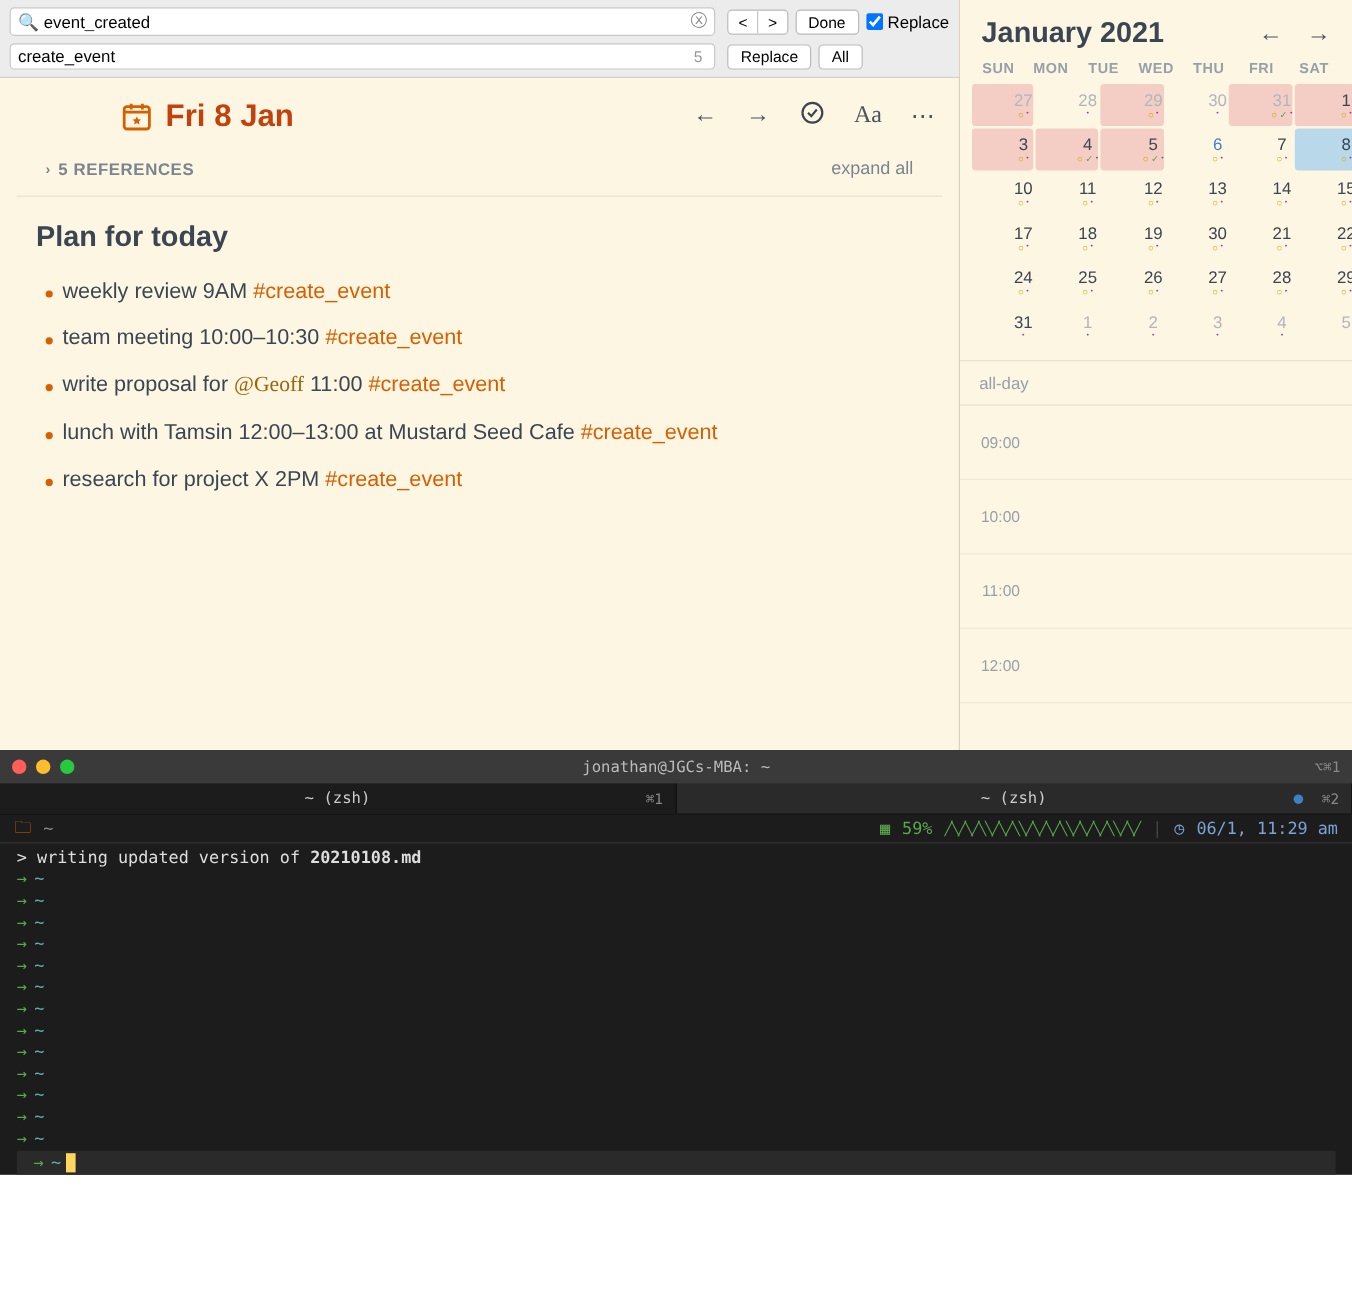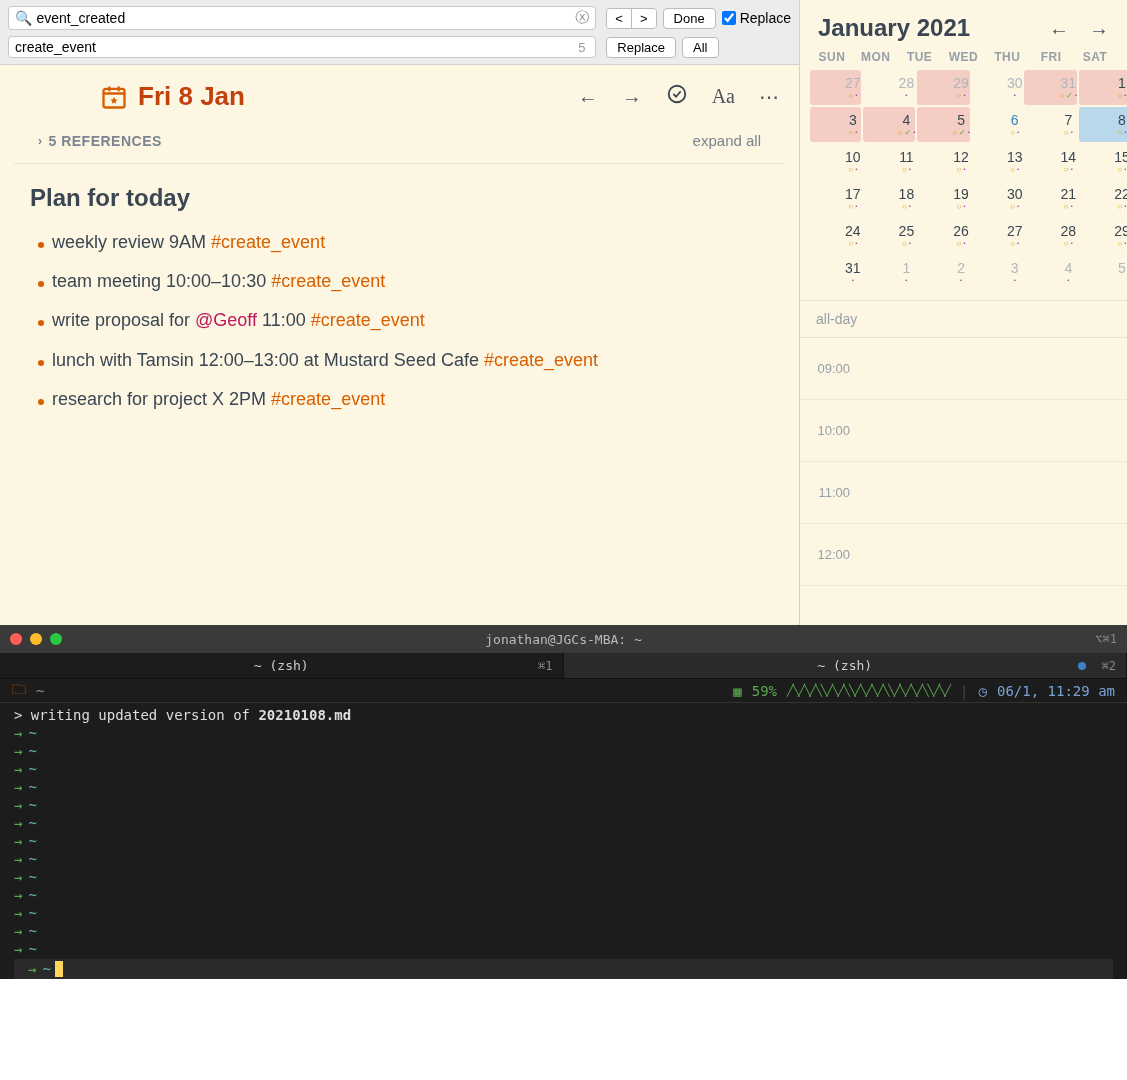--- a/index.html
+++ b/index.html
@@ -39,21 +39,21 @@
 .refs-chevron { font-size: 12px; }
 .expand-all { color: #7a8590; font-size: 15px; cursor: pointer; }
 
 
 .note-body { padding: 20px 30px; }
 .section-heading { font-size: 24px; font-weight: 700; color: #3a4753; margin-bottom: 18px; }
 .bullet-list { list-style: none; }
 .bullet-list li { display: flex; align-items: baseline; gap: 8px; font-size: 18px; color: #3a4753; margin-bottom: 14px; line-height: 1.4; text-align: right; }
 .bullet-dot { width: 6px; height: 6px; background: #d75f00; border-radius: 50%; flex-shrink: 0; margin-top: 9px; margin-left: 8px; }
 .tag { color: #d75f00; }
-.mention { color: #be185d; }
+.mention { color: #a16207; font-family: Liberation Serif, serif; }
 
 
 .cal-header { display: flex; align-items: center; justify-content: space-between; padding: 14px 18px 8px 18px; gap: 16px; }
 .cal-title { font-size: 24px; font-weight: 700; color: #3a4753; }
 .cal-nav { display: flex; gap: 20px; color: #4a5560; }
 .cal-nav span { cursor: pointer; font-size: 20px; }
 
 
 .cal-dow { display: grid; grid-template-columns: repeat(7,1fr); padding: 0 10px; color: #97a0a9; font-size: 12px; font-weight: 700; letter-spacing: 0.5px; text-align: center; margin-bottom: 6px; }
 .cal-grid { display: grid; grid-template-columns: repeat(7,1fr); gap: 2px; padding: 0 10px 10px 10px; }

